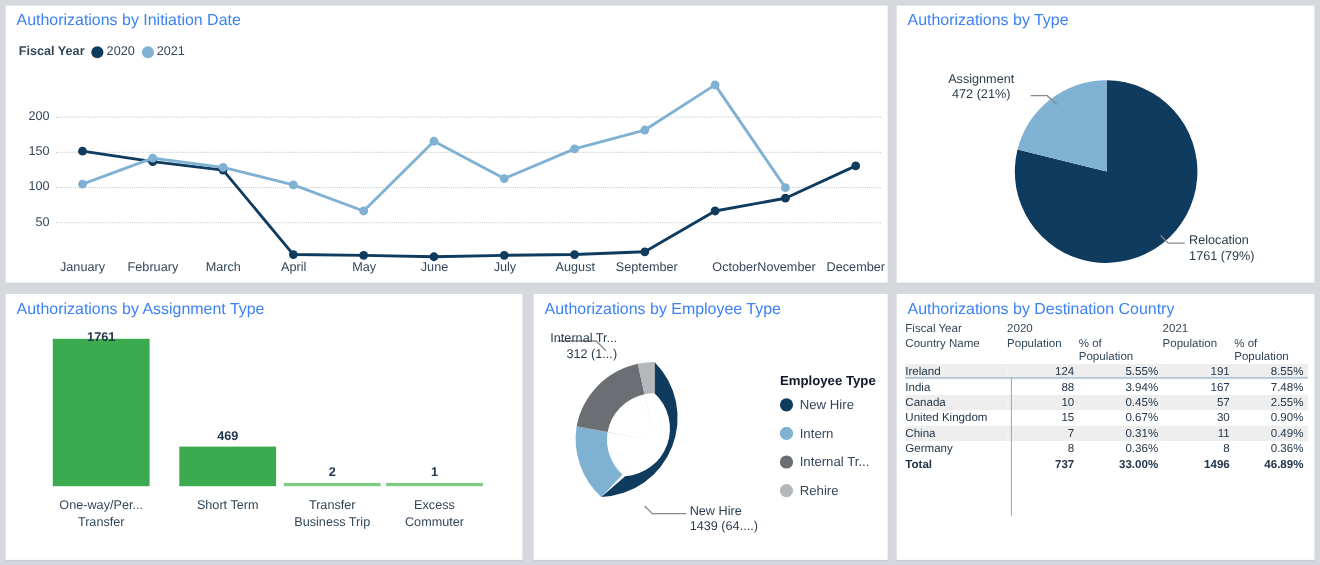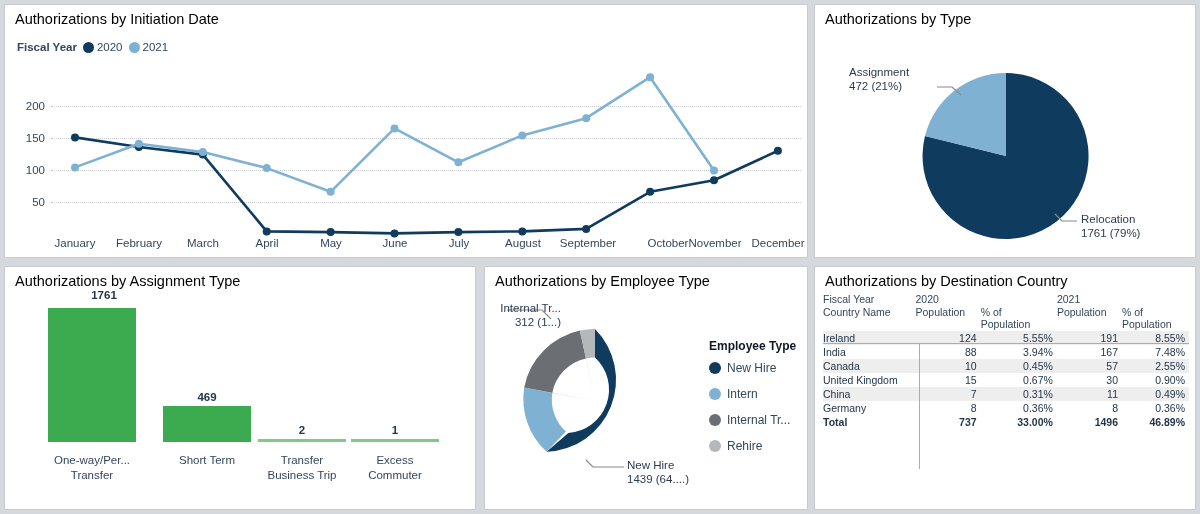--- a/index.html
+++ b/index.html
@@ -16,21 +16,21 @@
   .panel {
     position: absolute;
     background: #ffffff;
     border: 1px solid #c8cbd0;
     box-sizing: border-box;
   }
   .panel-title {
     position: absolute;
     left: 10px; top: 6px;
     font-size: 14.5px;
-    color: #000000;
+    color: #3b82f6;
     white-space: nowrap;
   }
 
   
   #p-line { left: 4px; top: 4px; width: 804px; height: 254px; }
   .legend-row { position: absolute; left: 12px; top: 36px; display: flex; align-items: center; gap: 6px; }
   .legend-row .lbl { font-size: 11.5px; color: #33475b; font-weight: bold; }
   .legend-item { display: flex; align-items: center; gap: 3px; }
   .legend-dot { width: 11px; height: 11px; border-radius: 50%; display: inline-block; }
   .legend-text { font-size: 11.5px; color: #33475b; }
@@ -148,39 +148,39 @@
 
     <svg style="position:absolute; left:0; top:0; width:382px; height:254px;" viewBox="0 0 382 254">
 
       <path d="M 191 151 L 191 68 A 83 83 0 1 1 110 131 Z" fill="#0f3b5f"></path>
 
       <path d="M 191 151 L 110 131 A 83 83 0 0 1 191 68 Z" fill="#7fb1d3"></path>
       <polyline points="122,82 137,82 146,90" fill="none" stroke="#8a8a8a" stroke-width="1.2"></polyline>
       <polyline points="262,216 247,216 240,209" fill="none" stroke="#8a8a8a" stroke-width="1.2"></polyline>
     </svg>
 
-    <div class="callout-label" style="left:34px; top:60px; text-align:left; width:86px;">
+    <div class="callout-label" style="left:34px; top:60px; text-align:center; width:86px;">
       <div>Assignment</div>
       <div>472 (21%)</div>
     </div>
     <div class="callout-label" style="left:266px; top:207px;">
       <div>Relocation</div>
       <div>1761 (79%)</div>
     </div>
   </div>
 
   <div class="panel" id="p-bar">
     <div class="panel-title">Authorizations by Assignment Type</div>
 
     <div class="bar" style="left:43px;  top:41px;  width:88px; height:134px;"></div>
     <div class="bar" style="left:158px; top:139px; width:88px; height:36px;"></div>
     <div class="bar" style="left:253px; top:172px; width:88px; height:3px; background:#7fcb85;"></div>
     <div class="bar" style="left:346px; top:172px; width:88px; height:3px; background:#7fcb85;"></div>
 
-    <div class="bar-label" style="left:87px;  top:22px;margin-left:12px;">1761</div>
+    <div class="bar-label" style="left:87px;  top:34px;">1761</div>
     <div class="bar-label" style="left:202px; top:124px;">469</div>
     <div class="bar-label" style="left:297px; top:157px;">2</div>
     <div class="bar-label" style="left:390px; top:157px;">1</div>
 
     <div class="bar-cat" style="left:87px; top:186px; width:120px; margin-left:0;">
       <div>One-way/Per...</div>
       <div>Transfer</div>
     </div>
     <div class="bar-cat" style="left:202px; top:186px; width:110px;">
       <div>Short Term</div>

